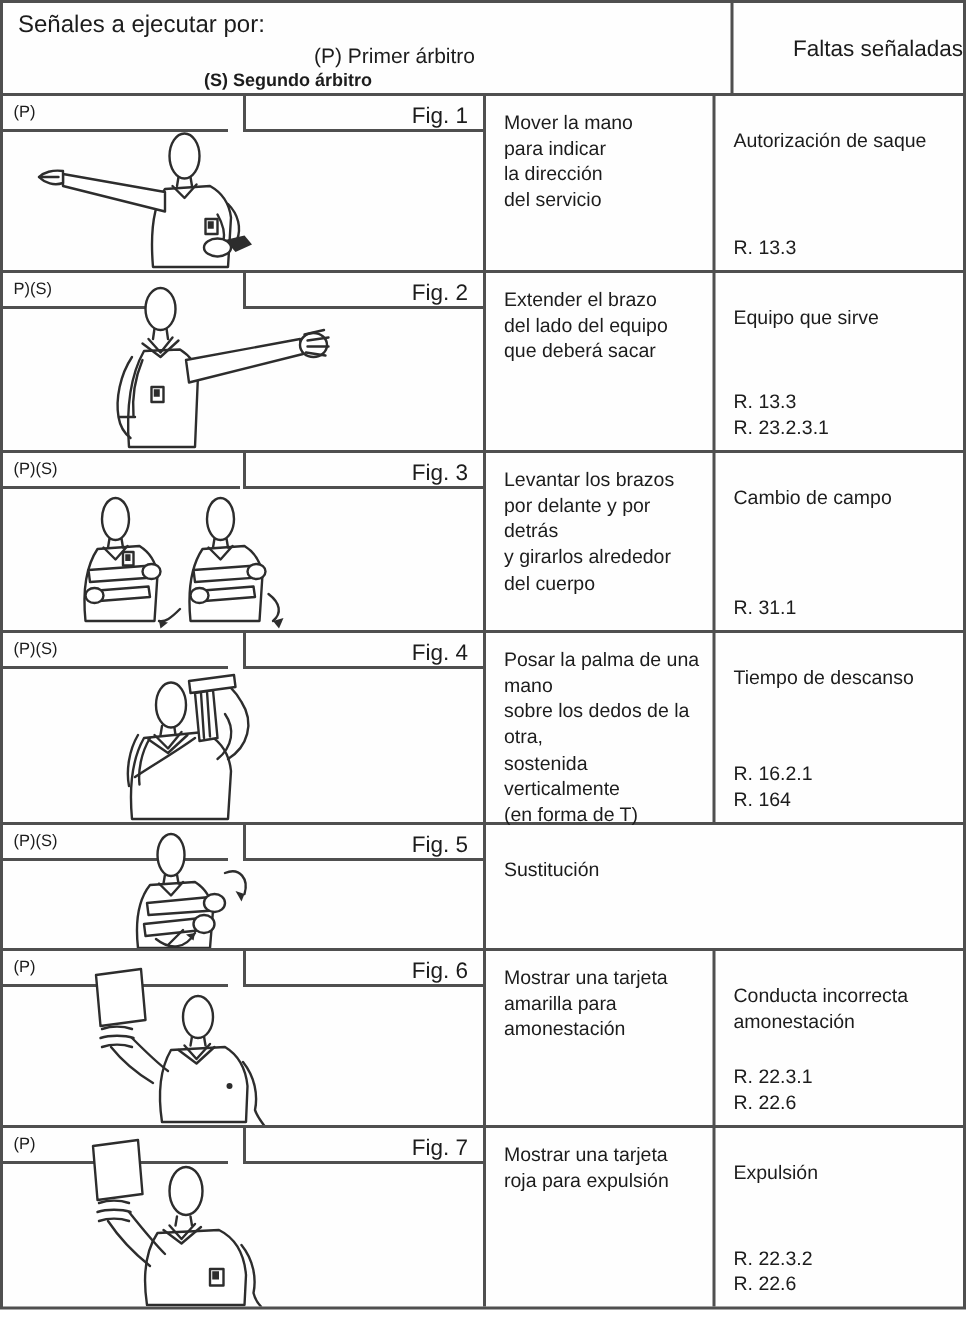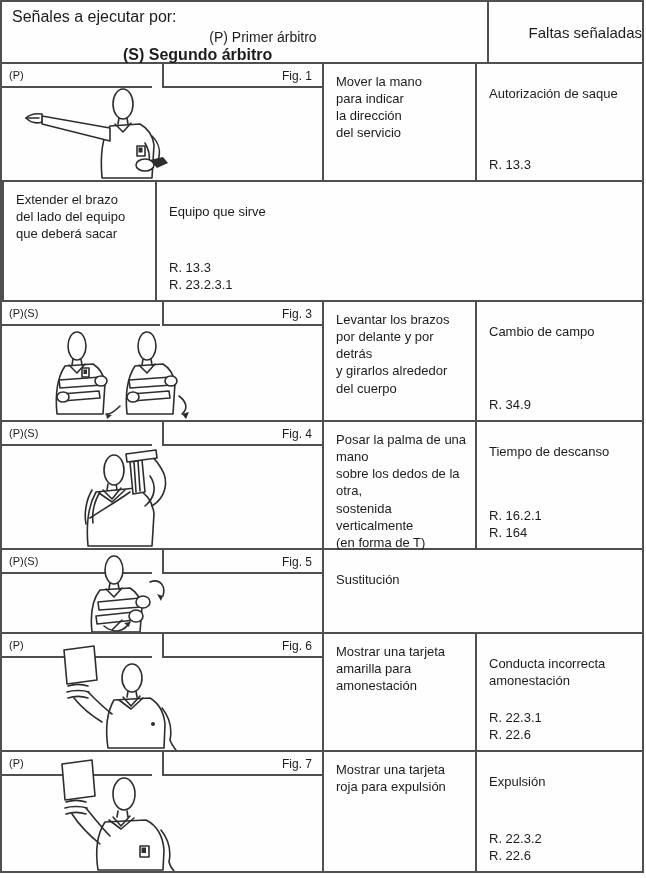--- a/index.html
+++ b/index.html
@@ -15,29 +15,29 @@
   }
   .row{display:flex;box-sizing:border-box;flex:none;}
   .row.body{border-top:2px solid #4f4f4f;}
   .cell{box-sizing:border-box;position:relative;}
   
   .row.header{height:60px;}
   .head-left{width:485px;flex:none;position:relative;}
   .head-right{flex:1;border-left:2px solid #4f4f4f;display:flex;align-items:center;justify-content:flex-end;font-size:15px;}
   .title{position:absolute;left:10px;top:6px;font-size:16px;}
   .sub-p{position:absolute;left:0;right:0;top:27px;text-align:center;padding-left:37px;font-size:14px;}
-  .sub-s{position:absolute;left:121px;top:44px;font-size:16px;font-weight:bold;}
+  .sub-s{position:absolute;left:134px;top:44px;font-size:12px;font-weight:bold;}
   
   .fig-cell{width:320px;flex:none;}
   .desc-cell{width:153px;flex:none;border-left:2px solid #4f4f4f;padding:9px 6px 0 12px;font-size:13px;line-height:1.32;white-space:pre-line;}
   .fault-cell{flex:1;border-left:2px solid #4f4f4f;display:flex;flex-direction:column;justify-content:space-between;padding:21px 6px 7px 12px;font-size:13px;line-height:1.32;}
   .fault,.rules{white-space:pre-line;}
   
   .executor{position:absolute;left:7px;top:5px;font-size:11px;}
-  .figlabel{position:absolute;right:10px;top:5px;font-size:12px;}
+  .figlabel{position:absolute;right:10px;top:5px;font-size:15px;}
   .ul-left{position:absolute;left:0;top:22px;width:150px;border-bottom:2px solid #4f4f4f;}
   .tick{position:absolute;left:160px;top:0;height:24px;border-left:2px solid #4f4f4f;}
   .ul-right{position:absolute;left:160px;top:22px;width:160px;border-bottom:2px solid #4f4f4f;}
   svg.fig{position:absolute;left:0;top:0;display:block;}
   svg .s{stroke:#2d2d2d;stroke-width:1.6;fill:none;stroke-linecap:round;stroke-linejoin:round;}
   svg .sf{fill:#ffffff;}
   svg .dk{fill:#2d2d2d;stroke:none;}
 </style>
 </head>
 <body>
@@ -80,20 +80,38 @@
 para indicar
 la dirección
 del servicio</div>
     <div class="cell fault-cell">
       <div class="fault">Autorización de saque</div>
       <div class="rules">R. 13.3</div>
     </div>
   </div>
 
   <div class="row body" style="height:120px">
+    <div class="cell fig-cell">
+      <i class="ul-left" style="width:110px"></i>
+      <i class="tick"></i>
+      <i class="ul-right"></i>
+      <span class="executor">P)(S)</span>
+      <span class="figlabel">Fig. 2</span>
+      <svg class="fig" width="320" height="118" viewBox="0 0 320 118">
+        <path class="s sf" d="M84,116 C82,90 85,68 94,52 L118,51 C126,56 129,62 130,68 L128,116 Z"></path>
+        <path class="s sf" d="M122,58 L198,44 L200,54 L124,73 Z"></path>
+        <ellipse class="s sf" cx="207" cy="48" rx="9" ry="8"></ellipse>
+        <path class="s" d="M201,41 L214,38 M203,45 L217,43 M203,49 L217,49 M202,53 L215,55"></path>
+        <path class="s" d="M86,56 C78,68 75,84 77,96 C78,102 81,107 85,110 M93,58 C88,70 86,84 87,96 M77,96 L88,96"></path>
+        <rect class="s" x="99" y="76" width="8" height="10"></rect>
+        <rect class="dk" x="100.5" y="77.5" width="4" height="5"></rect>
+        <path class="s" d="M101,37 L100,44 M109,37 L110,44 M97,44 L105,53 L113,43 M93,47 L105,56 L117,45"></path>
+        <ellipse class="s sf" cx="105" cy="24" rx="10" ry="14"></ellipse>
+      </svg>
+    </div>
     <div class="cell desc-cell">Extender el brazo
 del lado del equipo
 que deberá sacar</div>
     <div class="cell fault-cell">
       <div class="fault">Equipo que sirve</div>
       <div class="rules">R. 13.3
 R. 23.2.3.1</div>
     </div>
   </div>
 
@@ -126,21 +144,21 @@
         <path class="s" d="M118,104 C112,110 108,113 104,112"></path>
         <path class="dk" d="M104,112 l6,1 l-5,4 z"></path>
       </svg>
     </div>
     <div class="cell desc-cell">Levantar los brazos
 por delante y por detrás
 y girarlos alrededor
 del cuerpo</div>
     <div class="cell fault-cell">
       <div class="fault">Cambio de campo</div>
-      <div class="rules">R. 34.9</div>
+      <div class="rules">R. 31.1</div>
     </div>
   </div>
 
   <div class="row body" style="height:128px">
     <div class="cell fig-cell">
       <i class="ul-left"></i>
       <i class="tick"></i>
       <i class="ul-right"></i>
       <span class="executor">(P)(S)</span>
       <span class="figlabel">Fig. 4</span>

